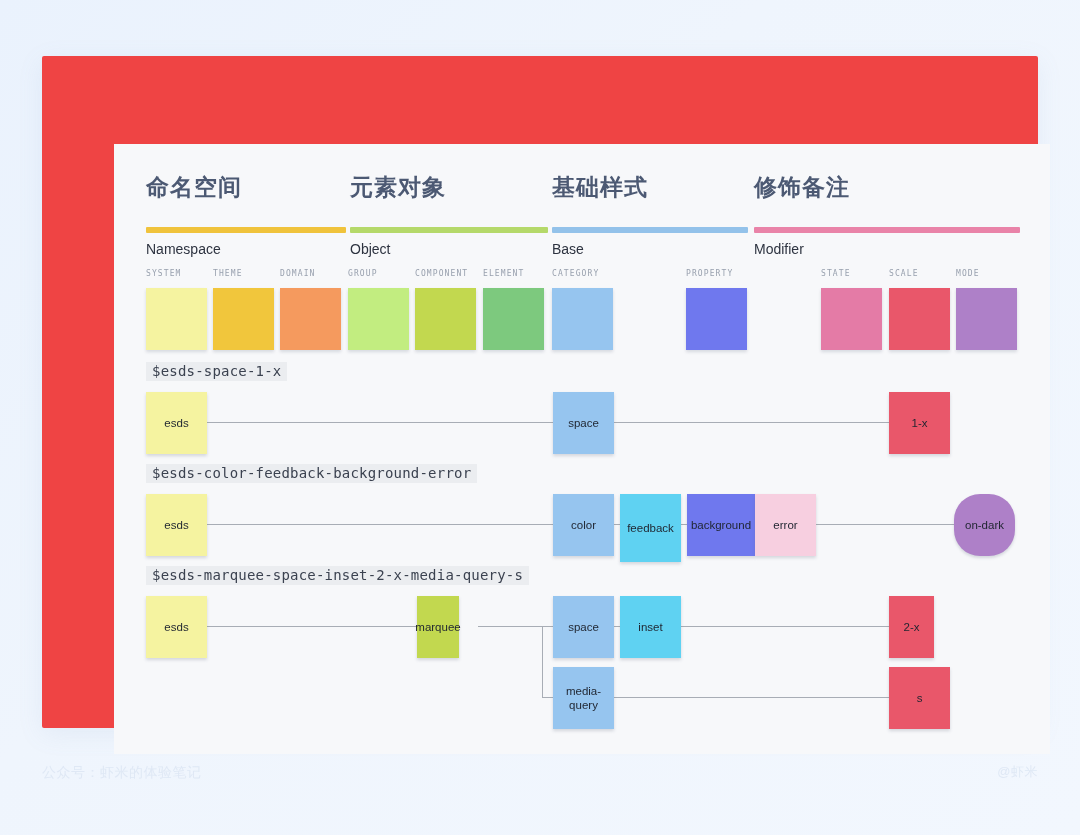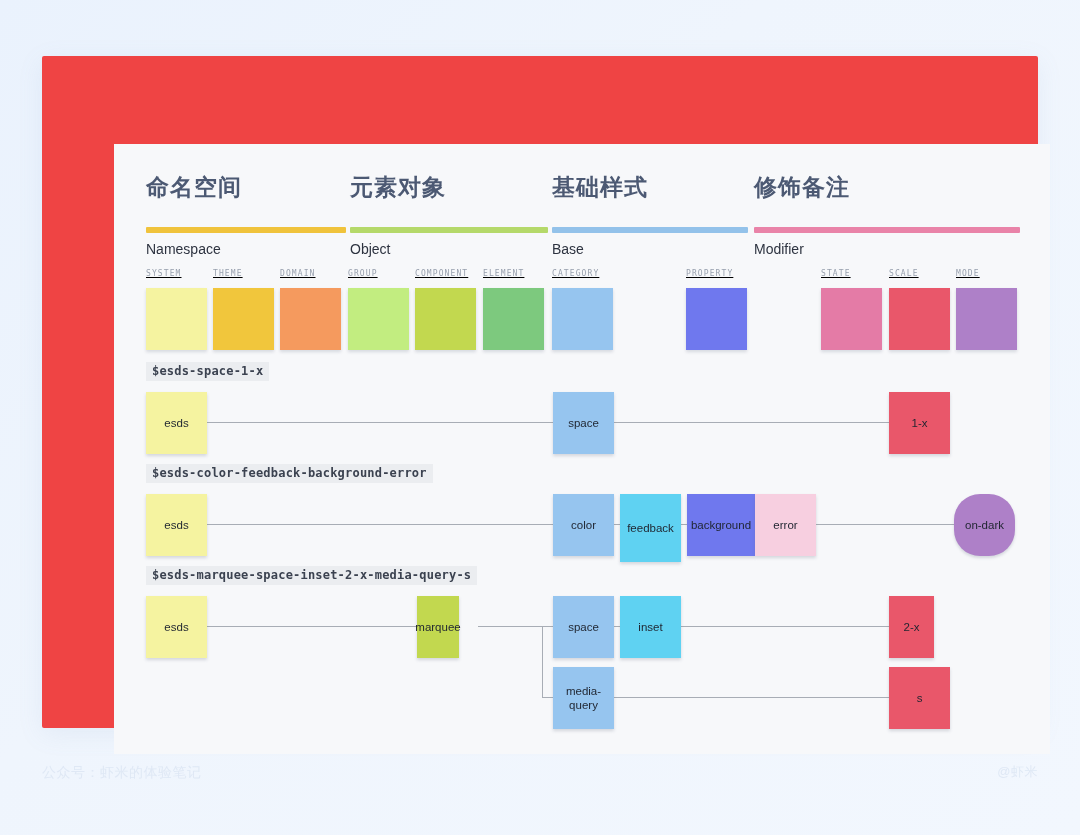--- a/index.html
+++ b/index.html
@@ -81,21 +81,20 @@
     left: 32px;
     top: 124px;
     width: 880px;
     height: 88px;
   }
 
   .swatch-cell {
     position: absolute;
     top: 0;
     width: 38px;
-    text-decoration: underline;
   }
 
   .swatch-label {
     font-family: "DejaVu Sans Mono", "Liberation Mono", monospace;
     font-size: 8px;
     color: #98a0ae;
     letter-spacing: 1.1px;
     white-space: nowrap;
     line-height: 11px;
     height: 11px;
@@ -111,28 +110,27 @@
   
   .row {
     position: absolute;
     left: 0;
     width: 936px;
   }
 
   .code-chip {
     position: absolute;
     font-family: "DejaVu Sans Mono", "Liberation Mono", monospace;
-    font-size: 12px;
+    font-size: 14px;
     color: #3b4250;
     background: #ebedf0;
     padding: 3px 6px 4px 6px;
     letter-spacing: 0.2px;
     white-space: nowrap;
     line-height: 12px;
-    font-weight: bold;
   }
 
   .node {
     position: absolute;
     display: flex;
     align-items: center;
     justify-content: center;
     text-align: center;
     font-size: 11.5px;
     color: #1f2530;

